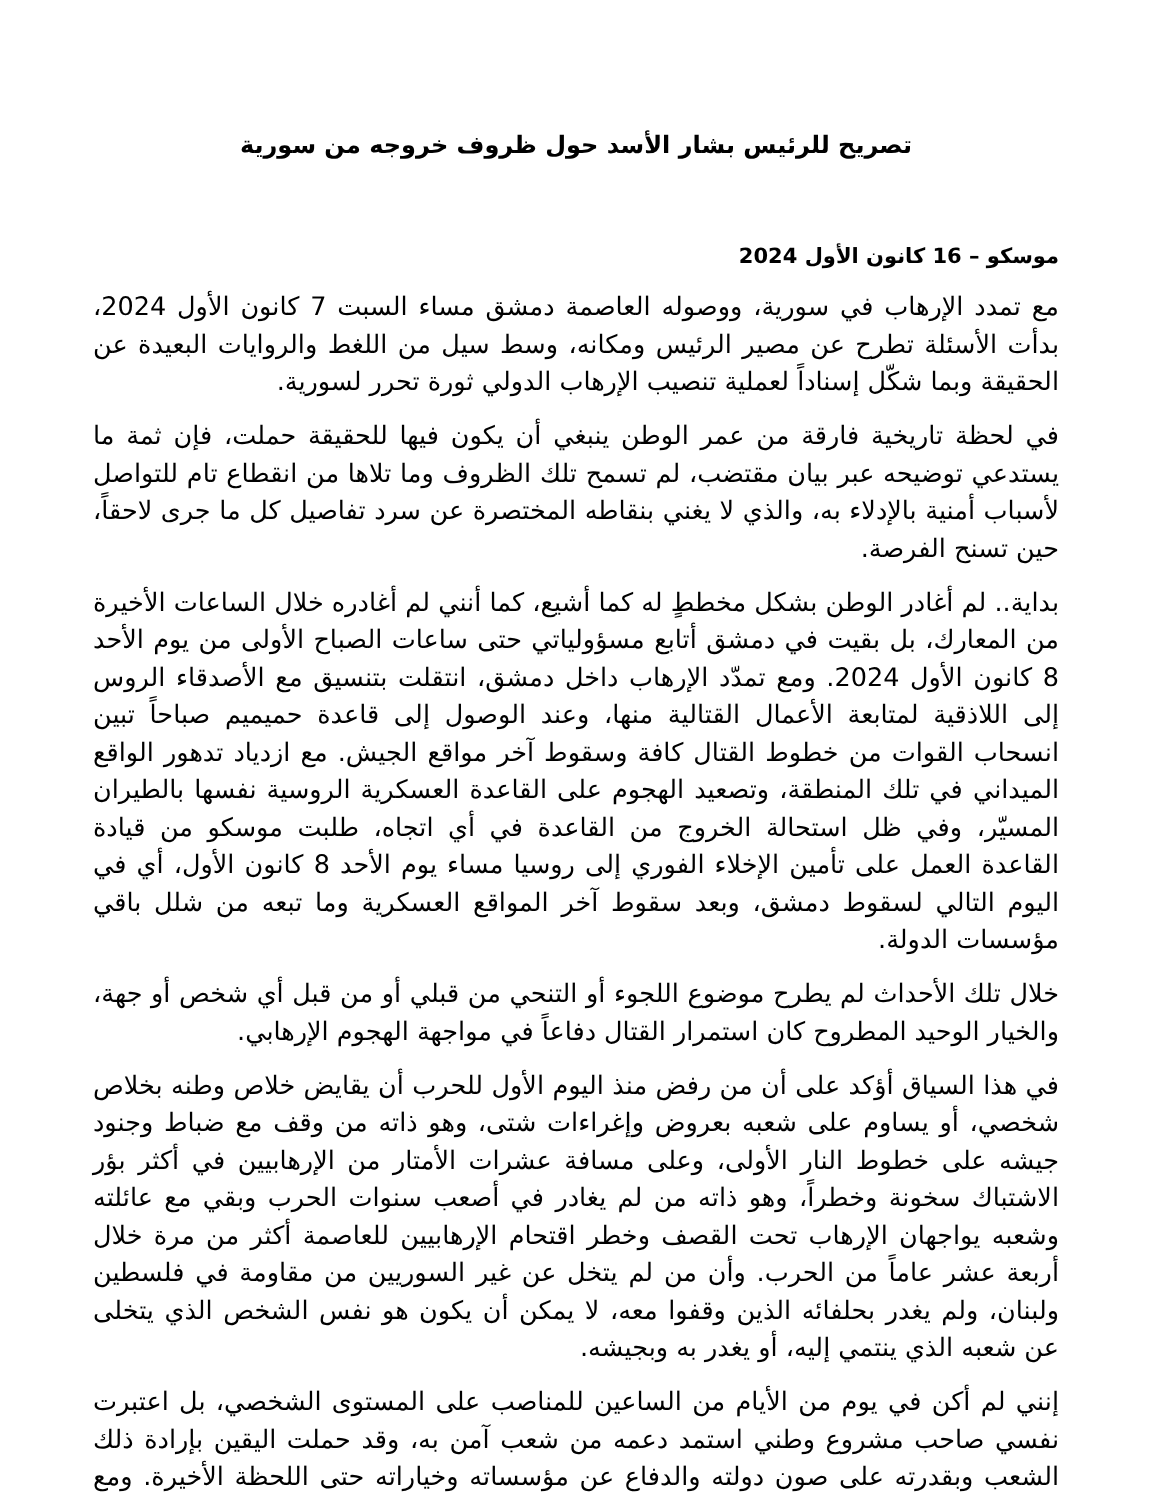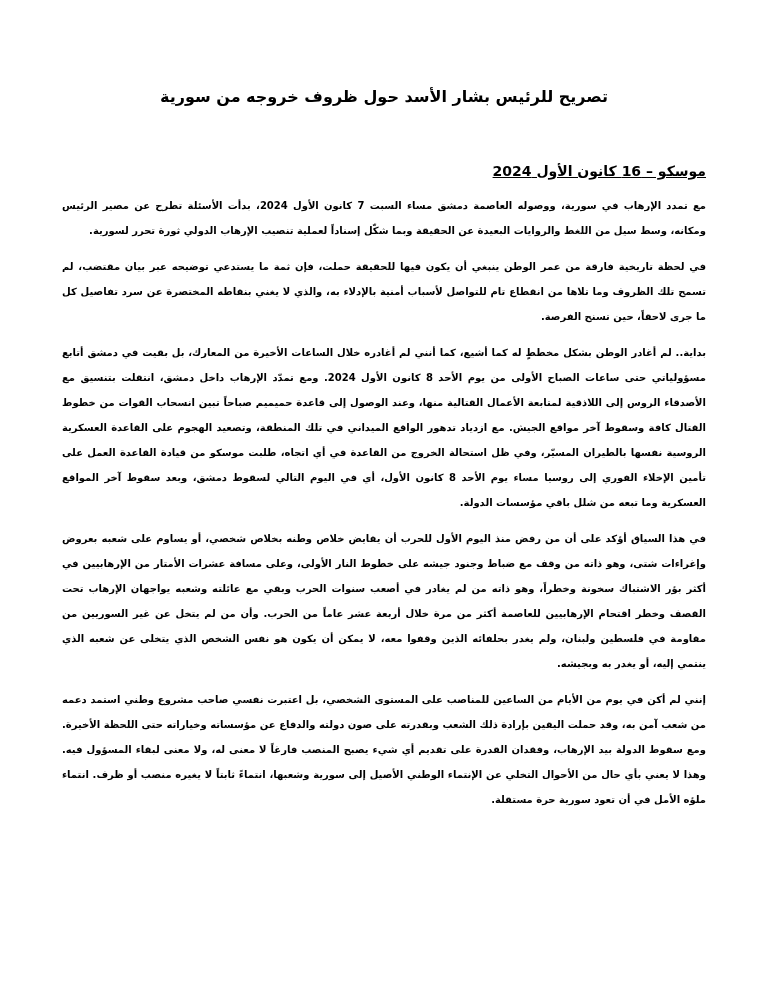--- a/index.html
+++ b/index.html
@@ -27,46 +27,46 @@
     font-size: 16px;
     font-weight: 700;
     line-height: 22px;
   }
   .dateline {
     margin-top: 53px;
     text-align: right;
     font-size: 14px;
     font-weight: 700;
     line-height: 20px;
-    text-decoration: underline;
   }
   .body-text {
     margin-top: 12px;
   }
   .body-text p {
-    font-size: 10px;
-    font-weight: 700;
+    font-size: 17px;
+    font-weight: 400;
     line-height: 25px;
     text-align: justify;
     text-justify: inter-word;
     margin-top: 11px;
   }
 </style>
 </head>
 <body>
 
 <div class="page">
   <div class="content">
 
     <h1 class="title">تصريح للرئيس بشار الأسد حول ظروف خروجه من سورية</h1>
 
     <div class="dateline">موسكو – 16 كانون الأول 2024</div>
 
     <div class="body-text">
       <p>مع تمدد الإرهاب في سورية، ووصوله العاصمة دمشق مساء السبت 7 كانون الأول 2024، بدأت الأسئلة تطرح عن مصير الرئيس ومكانه، وسط سيل من اللغط والروايات البعيدة عن الحقيقة وبما شكّل إسناداً لعملية تنصيب الإرهاب الدولي ثورة تحرر لسورية.</p>
       <p>في لحظة تاريخية فارقة من عمر الوطن ينبغي أن يكون فيها للحقيقة حملت، فإن ثمة ما يستدعي توضيحه عبر بيان مقتضب، لم تسمح تلك الظروف وما تلاها من انقطاع تام للتواصل لأسباب أمنية بالإدلاء به، والذي لا يغني بنقاطه المختصرة عن سرد تفاصيل كل ما جرى لاحقاً، حين تسنح الفرصة.</p>
       <p>بداية.. لم أغادر الوطن بشكل مخططٍ له كما أشيع، كما أنني لم أغادره خلال الساعات الأخيرة من المعارك، بل بقيت في دمشق أتابع مسؤولياتي حتى ساعات الصباح الأولى من يوم الأحد 8 كانون الأول 2024. ومع تمدّد الإرهاب داخل دمشق، انتقلت بتنسيق مع الأصدقاء الروس إلى اللاذقية لمتابعة الأعمال القتالية منها، وعند الوصول إلى قاعدة حميميم صباحاً تبين انسحاب القوات من خطوط القتال كافة وسقوط آخر مواقع الجيش.  مع ازدياد تدهور الواقع الميداني في تلك المنطقة، وتصعيد الهجوم على القاعدة العسكرية الروسية نفسها بالطيران المسيّر، وفي ظل استحالة الخروج من القاعدة في أي اتجاه، طلبت موسكو من قيادة القاعدة العمل على تأمين الإخلاء الفوري إلى روسيا مساء يوم الأحد 8 كانون الأول، أي في اليوم التالي لسقوط دمشق، وبعد سقوط آخر المواقع العسكرية وما تبعه من شلل باقي مؤسسات الدولة.</p>
+      <p>خلال تلك الأحداث لم يطرح موضوع اللجوء أو التنحي من قبلي أو من قبل أي شخص أو جهة، والخيار الوحيد المطروح كان استمرار القتال دفاعاً في مواجهة الهجوم الإرهابي.</p>
       <p>في هذا السياق أؤكد على أن من رفض منذ اليوم الأول للحرب أن يقايض خلاص وطنه بخلاص شخصي، أو يساوم على شعبه بعروض وإغراءات شتى، وهو ذاته من وقف مع ضباط وجنود جيشه على خطوط النار الأولى، وعلى مسافة عشرات الأمتار من الإرهابيين في أكثر بؤر الاشتباك سخونة وخطراً، وهو ذاته من لم يغادر في أصعب سنوات الحرب وبقي مع عائلته وشعبه يواجهان الإرهاب تحت القصف وخطر اقتحام الإرهابيين للعاصمة أكثر من مرة خلال أربعة عشر عاماً من الحرب. وأن من لم يتخل عن غير السوريين من مقاومة في فلسطين ولبنان، ولم يغدر بحلفائه الذين وقفوا معه، لا يمكن أن يكون هو نفس الشخص الذي يتخلى عن شعبه الذي ينتمي إليه، أو يغدر به وبجيشه.</p>
       <p>إنني لم أكن في يوم من الأيام من الساعين للمناصب على المستوى الشخصي، بل اعتبرت نفسي صاحب مشروع وطني استمد دعمه من شعب آمن به، وقد حملت اليقين بإرادة ذلك الشعب وبقدرته على صون دولته والدفاع عن مؤسساته وخياراته حتى اللحظة الأخيرة. ومع سقوط الدولة بيد الإرهاب، وفقدان القدرة على تقديم أي شيء يصبح المنصب فارغاً لا معنى له، ولا معنى لبقاء المسؤول فيه. وهذا لا يعني بأي حال من الأحوال التخلي عن الإنتماء الوطني الأصيل إلى سورية وشعبها، انتماءً ثابتاً لا يغيره منصب أو ظرف.  انتماء ملؤه الأمل في أن تعود سورية حرة مستقلة.</p>
     </div>
 
   </div>
 </div>
 
 </body></html>

